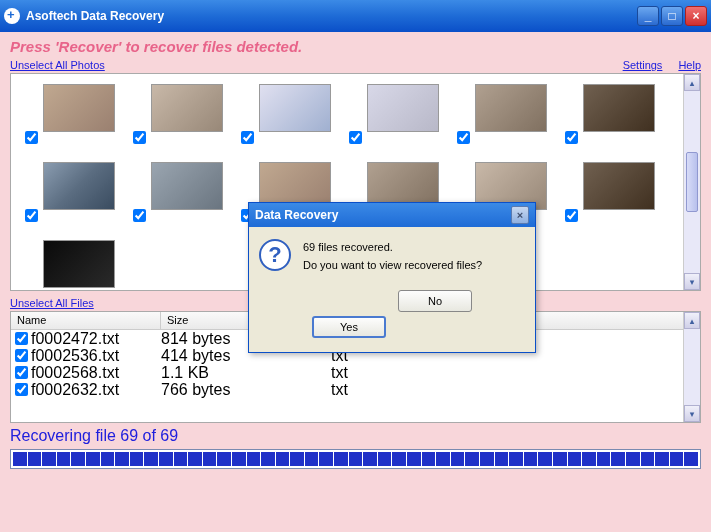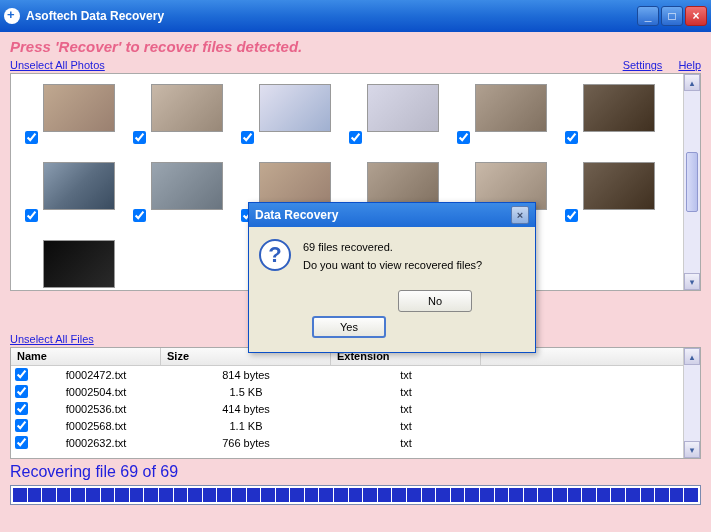--- a/index.html
+++ b/index.html
@@ -28,31 +28,31 @@
 .thumb.t5 { background: linear-gradient(135deg, #b0a090, #807060); }
 .thumb.t6 { background: linear-gradient(135deg, #706050, #403020); }
 .thumb.t7 { background: linear-gradient(135deg, #c8b8a8, #988878); }
 .thumb.t8 { background: linear-gradient(135deg, #9aa5b0, #6a7580); }
 .thumb.t9 { background: linear-gradient(135deg, #0a0a0a, #2a2a2a); }
 .ck { position: absolute; bottom: 0; left: 0; width: 13px; height: 13px; }
 .vscroll { position: absolute; right: 0; top: 0; bottom: 0; width: 17px; background: #e8e8f8; border-left: 1px solid #ccc; }
 .vscroll .arrow { height: 17px; background: linear-gradient(to bottom,#f0f0fa,#d0d0e8); border: 1px solid #b0b0d0; display: flex; align-items: center; justify-content: center; font-size: 9px; color: #4060a0; }
 .vscroll .thumb-bar { position: absolute; top: 78px; height: 60px; left: 2px; right: 2px; background: linear-gradient(to right,#d8dcf8,#b8c0ec); border: 1px solid #9098d0; border-radius: 2px; }
 
-.files-label { margin-bottom: 2px; margin-top: 36px; }
+.files-label { margin-bottom: 2px; }
 .files-panel { background: #fff; border: 1px solid #aaa; height: 112px; position: relative; }
-.files-header { display: flex; background: linear-gradient(to bottom,#fafafa,#eaeaea); border-bottom: 1px solid #ccc; height: 18px; font-weight: bold; }
+.files-header { display: flex; background: linear-gradient(to bottom,#fafafa,#eaeaea); border-bottom: 1px solid #ccc; height: 18px; }
 .files-header .col { border-right: 1px solid #ccc; padding: 2px 6px; font-size: 11px; }
 .col-name { width: 150px; }
 .col-size { width: 170px; }
 .col-ext { width: 150px; }
 .files-body { }
 .file-row { display: flex; height: 17px; align-items: center; padding: 0 4px; }
 .file-row .ck2 { width: 13px; height: 13px; margin-right: 3px; }
-.file-row .cell { font-size: 11px; text-align: center; }
+.file-row .cell { font-size: 16px; }
 .file-row .cell.name { width: 130px; }
 .file-row .cell.size { width: 170px; }
 .file-row .cell.ext { width: 150px; }
 .files-panel .vscroll { }
 
 .status { color: #2020dd; margin-top: 4px; font-size: 16px; }
 .progress { margin-top: 4px; height: 20px; border: 1px solid #7a8ab0; background: #fff; display: flex; padding: 2px; gap: 1px; }
 .progress .seg { flex: 1; background: #2030c8; }
 
 .dialog { position: absolute; left: 248px; top: 202px; width: 288px; border: 1px solid #0a4fc8; background: #ece9d8; box-shadow: 2px 2px 6px rgba(0,0,0,0.3); }
@@ -158,26 +158,20 @@
     </div>
     <div class="files-body">
       <div class="file-row">
           <input type="checkbox" class="ck2" checked="" style="">
           <span class="cell name">f0002472.txt</span>
           <span class="cell size">814 bytes</span>
           <span class="cell ext">txt</span>
         </div>
       <div class="file-row">
           <input type="checkbox" class="ck2" checked="" style="">
-          <span class="cell name">f0002504.txt</span>
-          <span class="cell size">1.5 KB</span>
-          <span class="cell ext">txt</span>
-        </div>
-      <div class="file-row">
-          <input type="checkbox" class="ck2" checked="" style="">
           <span class="cell name">f0002536.txt</span>
           <span class="cell size">414 bytes</span>
           <span class="cell ext">txt</span>
         </div>
       <div class="file-row">
           <input type="checkbox" class="ck2" checked="" style="">
           <span class="cell name">f0002568.txt</span>
           <span class="cell size">1.1 KB</span>
           <span class="cell ext">txt</span>
         </div>

